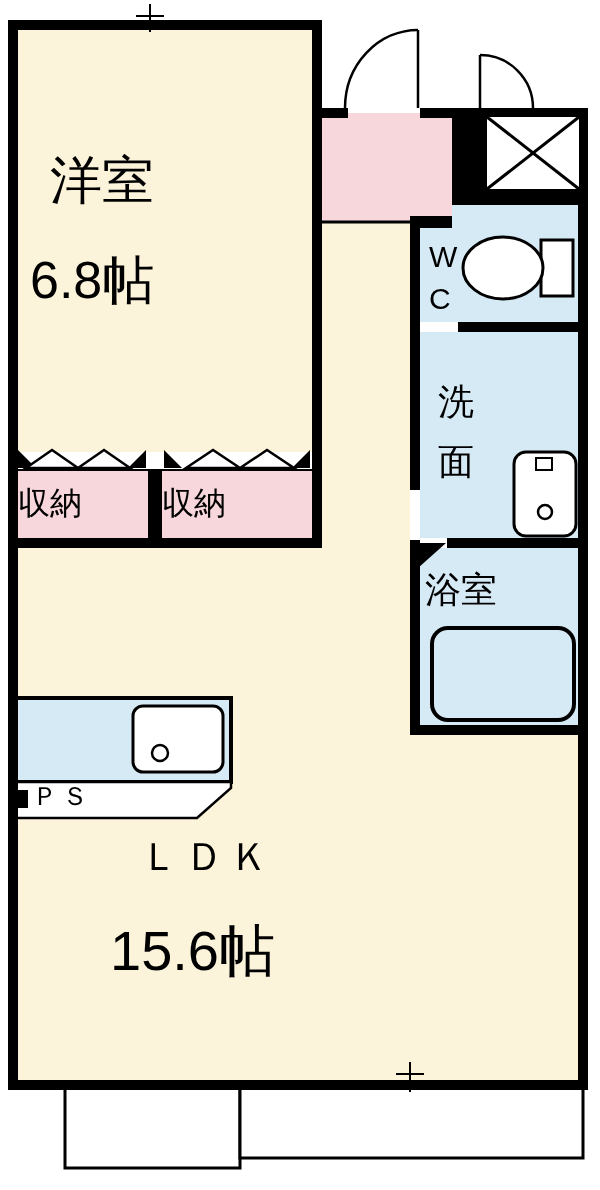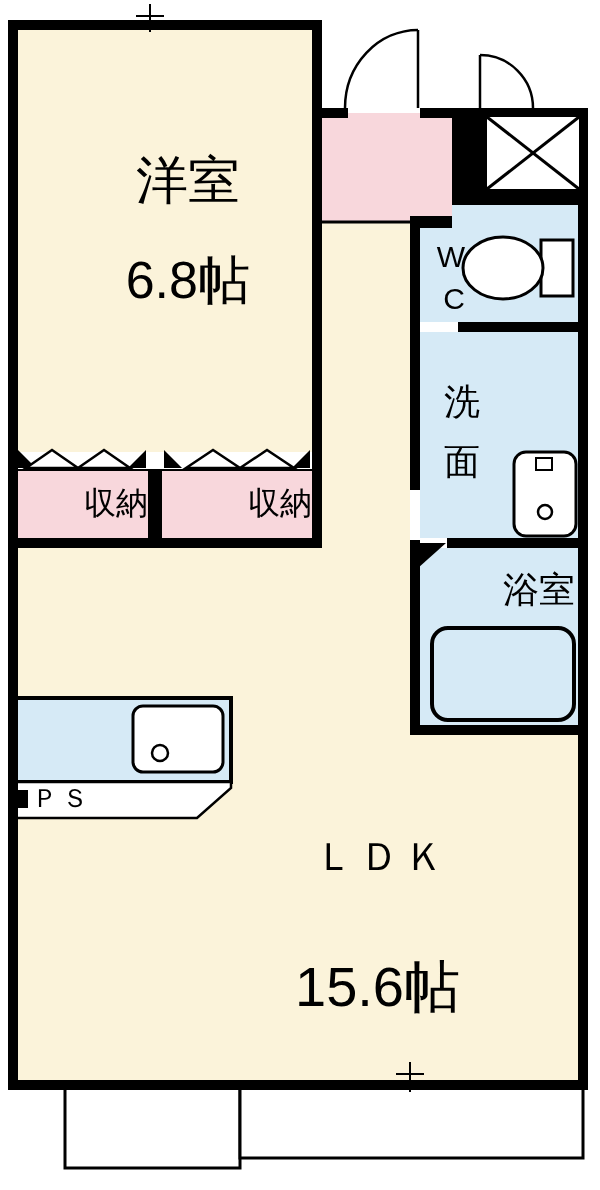--- a/index.html
+++ b/index.html
@@ -17,21 +17,21 @@
     overflow:hidden;
   }
   #plan svg{position:absolute;left:0;top:0;}
   .fill-cream{fill:var(--cream);}
   .fill-blue{fill:var(--blue);}
   .fill-pink{fill:var(--pink);}
   .wall{fill:var(--wall);}
   .lbl{
     position:absolute;
     color:#000;
-    text-align:right;
+    text-align:left;
     line-height:1.1;
     white-space:nowrap;
   }
   .stack{
     white-space:normal;
     word-break:break-all;
   }
 </style>
 </head>
 <body>
@@ -147,18 +147,18 @@
   <div class="lbl stack" style="left:429px;top:236px;width:36px;font-size:30px;line-height:42px;">WC</div>
 
   <div class="lbl stack" style="left:438px;top:372px;width:42px;font-size:36px;line-height:60px;">洗面</div>
 
   <div class="lbl" style="left:425px;top:570px;width:150px;font-size:36px;">浴室</div>
 
   <div class="lbl" style="left:18px;top:486px;width:130px;font-size:32px;">収納</div>
   <div class="lbl" style="left:162px;top:486px;width:150px;font-size:32px;">収納</div>
 
   <div class="lbl" style="left:140px;top:836px;width:310px;font-size:39px;letter-spacing:6px;">ＬＤＫ</div>
-  <div class="lbl" style="left:110px;top:920px;width:350px;font-size:56px;margin-top:36px;">15.6帖</div>
+  <div class="lbl" style="left:110px;top:920px;width:350px;font-size:56px;">15.6帖</div>
 
-  <div class="lbl" style="left:32px;top:784px;width:70px;font-size:26px;letter-spacing:4px;text-align:left;">ＰＳ</div>
+  <div class="lbl" style="left:32px;top:784px;width:70px;font-size:26px;letter-spacing:4px;text-align:left;font-family:Liberation Mono, monospace;">ＰＳ</div>
 
 
 </div>
 
 </body></html>

